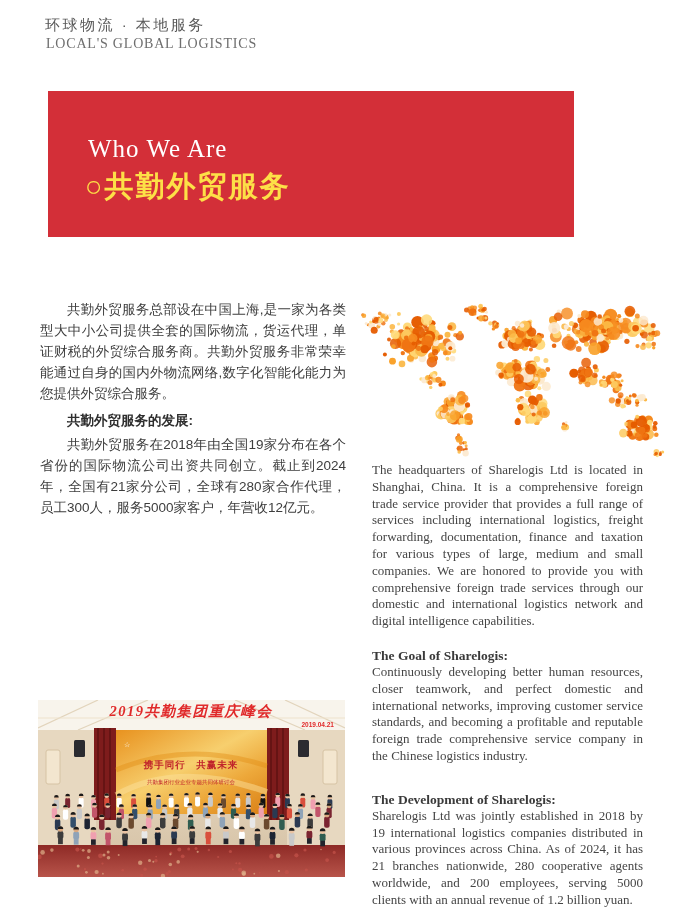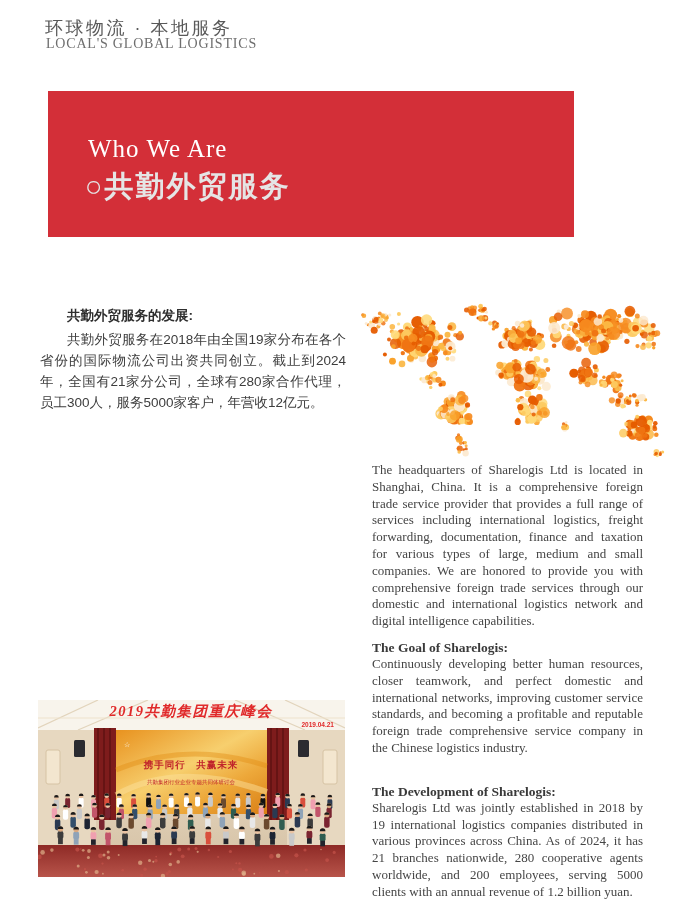--- a/index.html
+++ b/index.html
@@ -5,40 +5,40 @@
   * { margin:0; padding:0; box-sizing:border-box; }
   html,body { background:#888; }
   .page {
     position:relative; width:697px; height:918px; margin:0 auto;
     background:#ffffff; overflow:hidden;
     font-family:"Liberation Sans","DejaVu Sans",sans-serif;
   }
   
   .hdr-cn {
     position:absolute; left:45px; top:16px;
-    font-size:18px; color:#595959; letter-spacing:2.5px;
+    font-size:15px; color:#595959; letter-spacing:2.5px;
   }
   .hdr-en {
     position:absolute; left:46px; top:36px;
     font-family:"Liberation Serif","DejaVu Serif",serif;
     font-size:14px; color:#6e6e6e; letter-spacing:0.8px;
   }
   
   .banner {
     position:absolute; left:48px; top:91px; width:526px; height:146px;
     background:#d32f38; color:#fff; padding-left:40px;
   }
   .banner-sub {
     position:absolute; left:40px; top:44px;
     font-family:"Liberation Serif","DejaVu Serif",serif;
     font-size:25px; letter-spacing:1px; color:#fff;
   }
   .banner-title {
     position:absolute; left:37px; top:76px;
-    font-size:29px; font-weight:bold; letter-spacing:2px; color:#e5e5e5;
+    font-size:29px; font-weight:bold; letter-spacing:2px; color:#fde047;
   }
   
   .left-col {
     position:absolute; left:40px; top:299px; width:306px;
     font-size:13.5px; line-height:21px; color:#3d3d3d;
     text-align:justify;
   }
   .left-col p { text-indent:2em; }
   .left-col h3 {
     font-size:13.5px; font-weight:bold; color:#2e2e2e;
@@ -49,21 +49,21 @@
   
   .right-col {
     position:absolute; left:372px; top:462px; width:271px;
     font-family:"Liberation Serif","DejaVu Serif",serif;
     font-size:13px; line-height:16.8px; color:#454545;
     text-align:justify;
   }
   .right-col h3 {
     font-size:13.5px; font-weight:bold; color:#3a3a3a; line-height:17px;
   }
-  .rh-goal { margin-top:9px; }
+  .rh-goal { margin-top:17px; }
   .rh-dev  { margin-top:26px; }
   
   .map-wrap { position:absolute; left:350px; top:294px; width:318px; height:170px; }
   
   .photo {
     position:absolute; left:38px; top:700px; width:307px; height:177px;
     overflow:hidden;
   }
 </style>
 </head>
@@ -73,20 +73,21 @@
 
   <div class="hdr-cn">环球物流 · 本地服务</div>
   <div class="hdr-en">LOCAL'S GLOBAL LOGISTICS</div>
 
   <div class="banner">
     <div class="banner-sub">Who We Are</div>
     <div class="banner-title">○共勤外贸服务</div>
   </div>
 
   <div class="left-col">
+    <p>共勤外贸服务总部设在中国上海,是一家为各类型大中小公司提供全套的国际物流，货运代理，单证财税的外贸综合服务商。共勤外贸服务非常荣幸能通过自身的国内外物流网络,数字化智能化能力为您提供外贸综合服务。</p>
     <h3 class="h-dev">共勤外贸服务的发展:</h3>
     <p>共勤外贸服务在2018年由全国19家分布在各个省份的国际物流公司出资共同创立。截止到2024年，全国有21家分公司，全球有280家合作代理，员工300人，服务5000家客户，年营收12亿元。</p>
   </div>
 
   <div class="map-wrap">
     <svg id="mapSvg" width="318" height="170" viewBox="0 0 318 170">
         <circle cx="37.1" cy="24.0" r="1.7" fill="#fbb743" opacity="0.95"></circle>
         <circle cx="28.4" cy="32.5" r="2.0" fill="#f9a22b" opacity="0.86"></circle>
         <circle cx="29.4" cy="30.3" r="1.8" fill="#fce9cf" opacity="0.85"></circle>
         <circle cx="18.2" cy="30.7" r="1.5" fill="#f68b1f" opacity="0.99"></circle>

